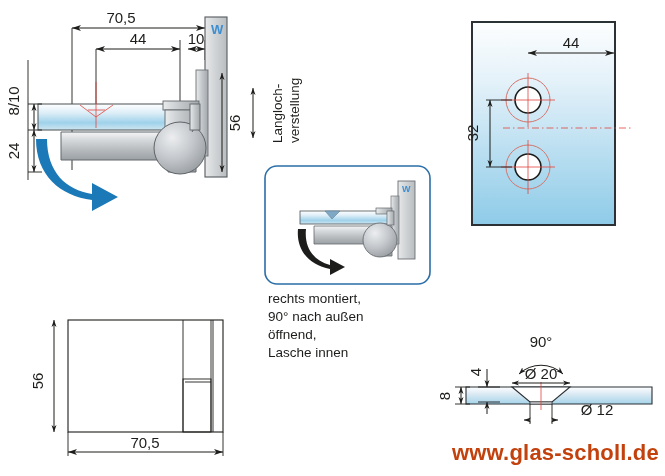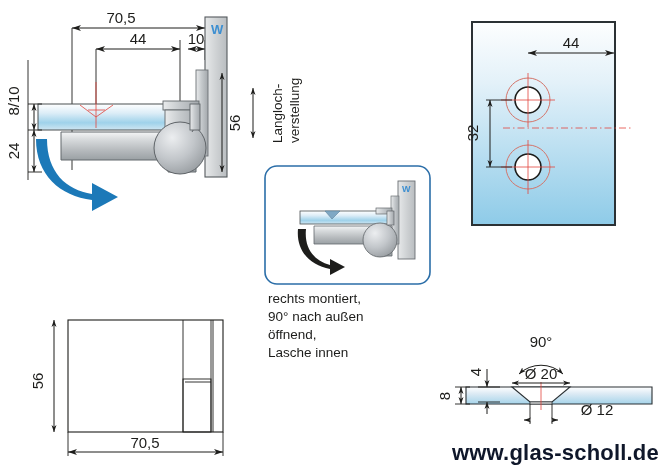--- a/index.html
+++ b/index.html
@@ -22,21 +22,21 @@
   .outline{stroke:#1d1d1b;stroke-width:1.1;fill:none;}
   .centerline{stroke:#e2453c;stroke-width:0.8;fill:none;}
   .centerline-d{stroke:#e2453c;stroke-width:0.8;fill:none;stroke-dasharray:7 3 1.5 3;}
   .redcircle{stroke:#d4756b;stroke-width:1;fill:none;}
   .arrowblue{fill:#1c79b8;}
   .insetbox{stroke:#2b6ea8;stroke-width:1.6;fill:#ffffff;}
   .watermark{
     position:absolute;left:452px;top:440px;
     font-family:"Liberation Sans", sans-serif;
     font-size:22px;font-weight:700;
-    color:#0f172a;
+    color:#c2410c;
     letter-spacing:0.2px;
     text-shadow:0 1px 0 #ffffff;
     white-space:nowrap;
   }
 </style>
 </head>
 <body>
 
 <div id="root">
 

